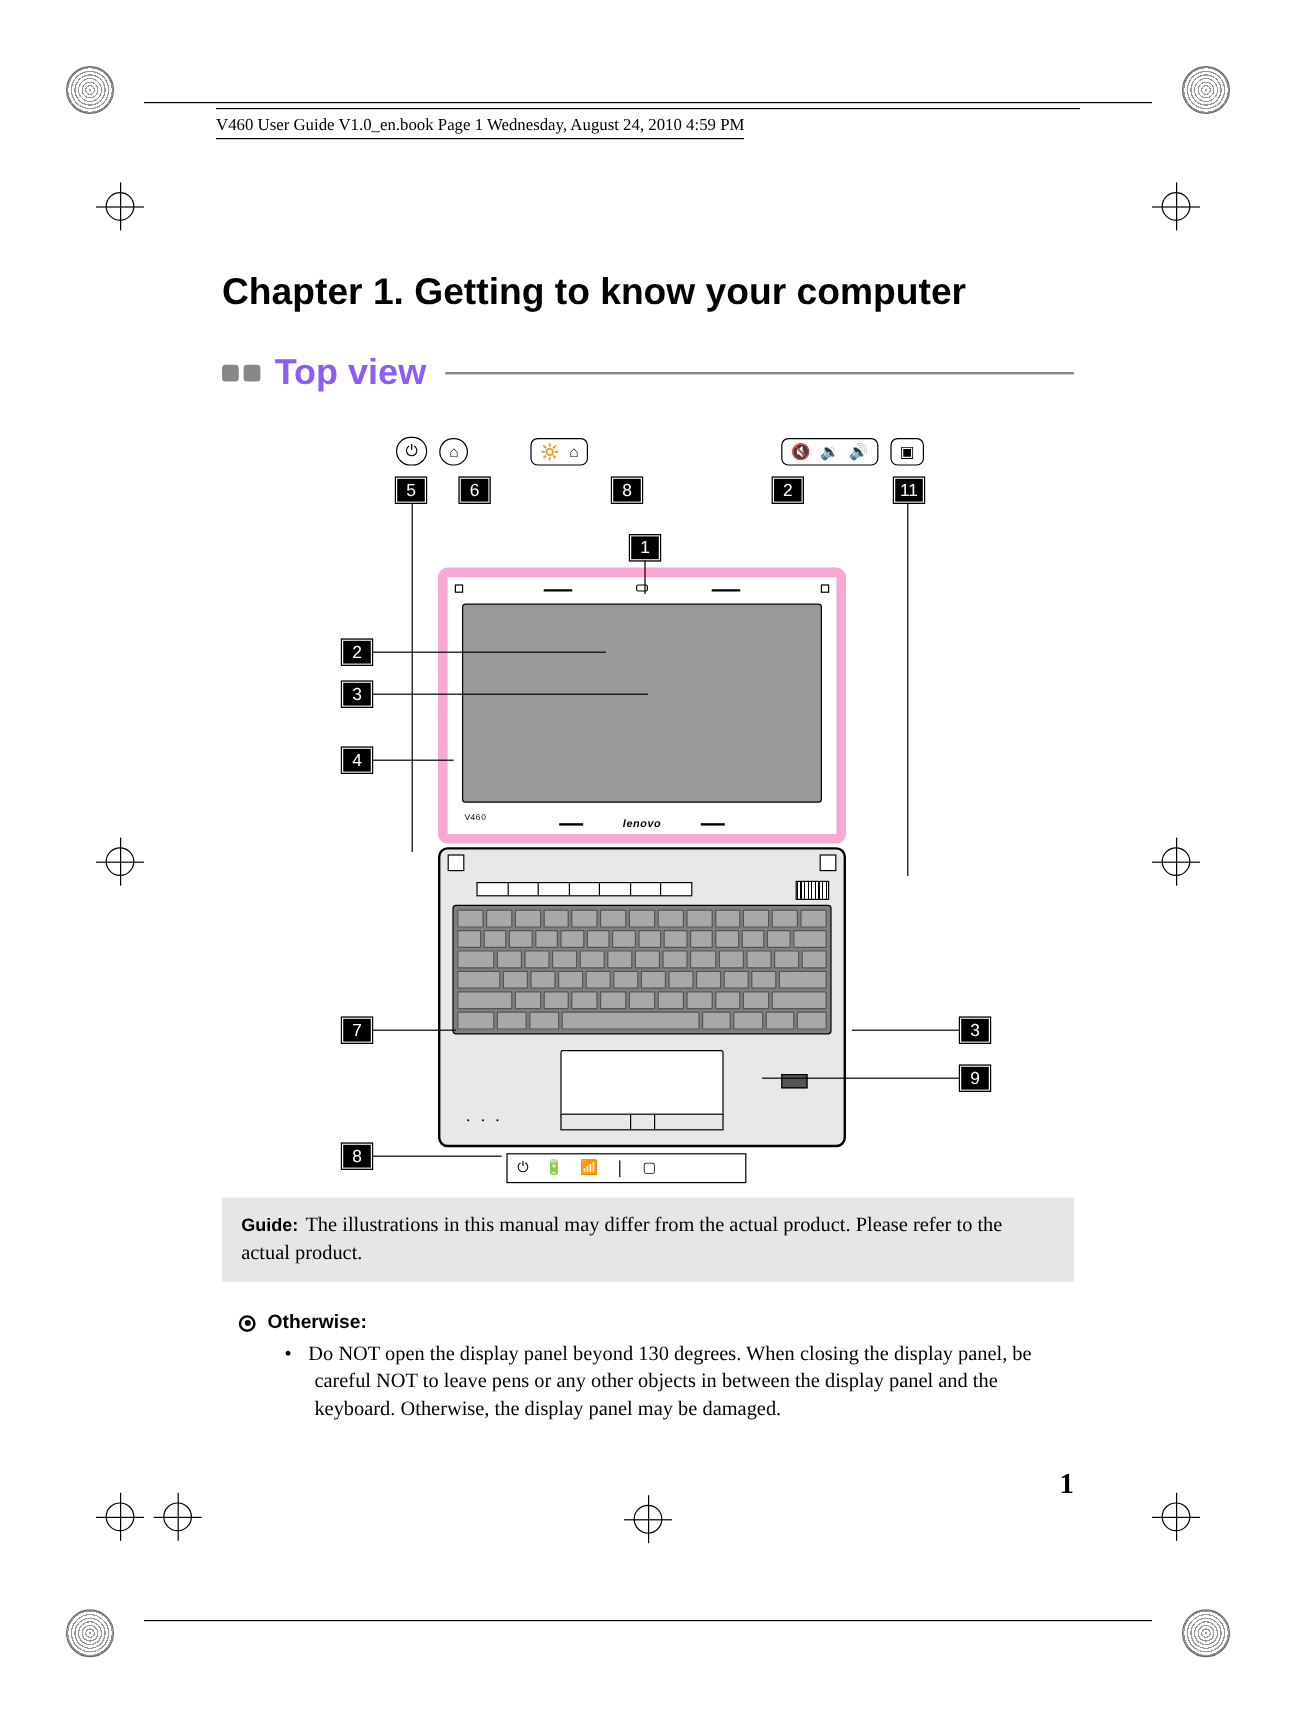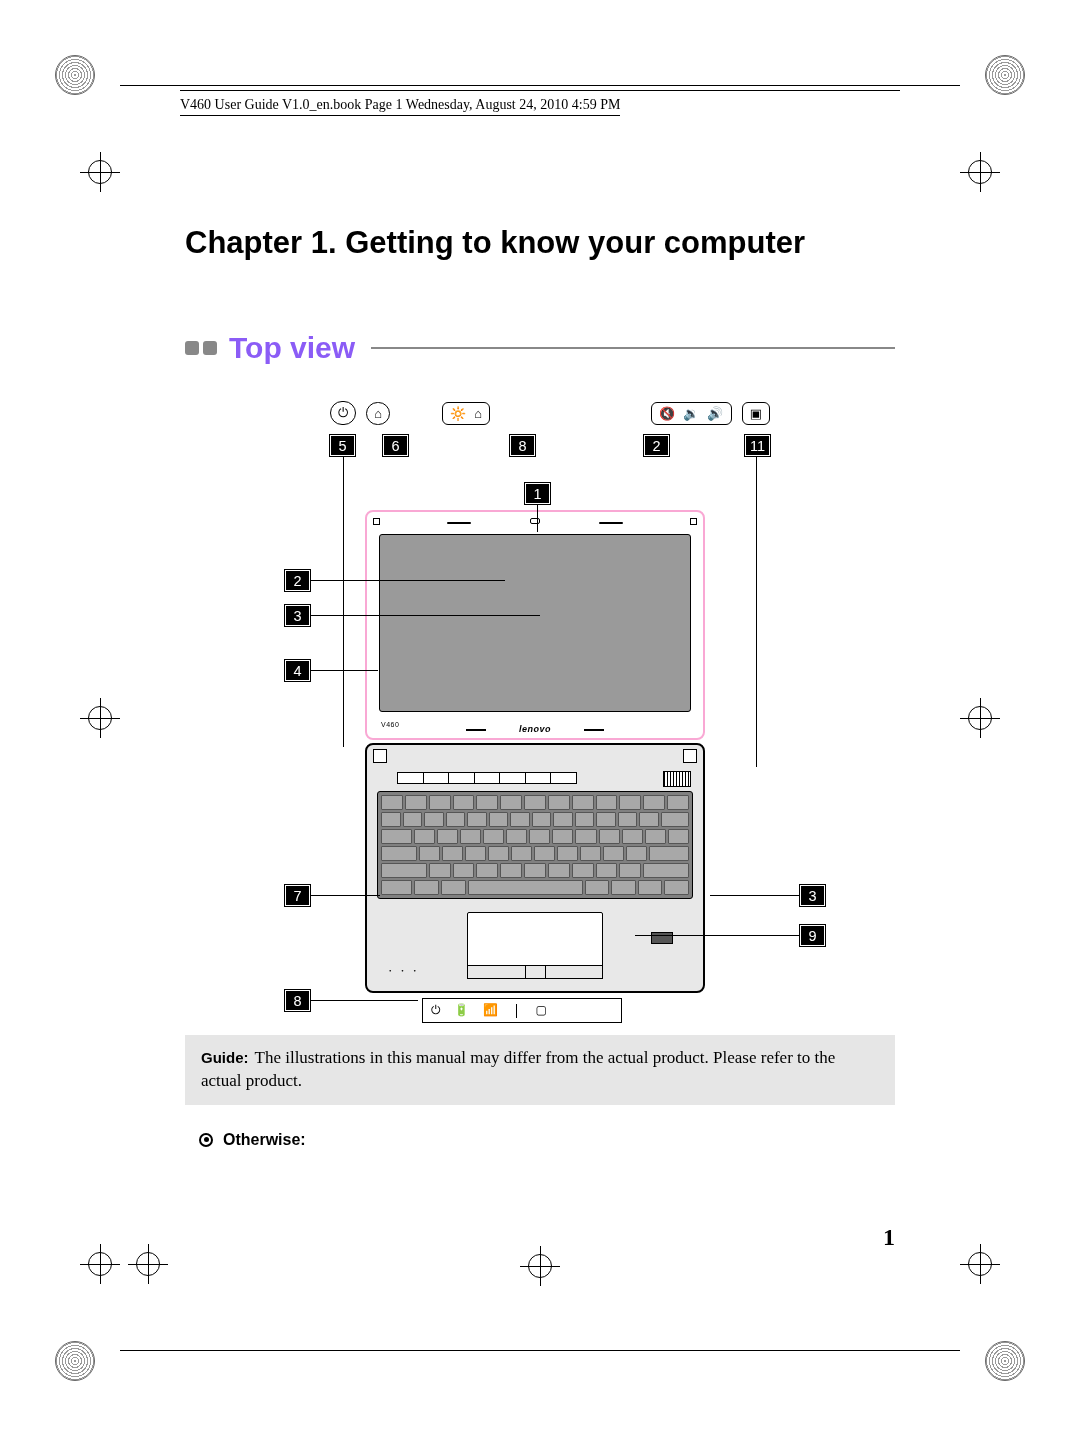--- a/index.html
+++ b/index.html
@@ -78,21 +78,21 @@
       position: absolute;
       top: 225px;
       left: 185px;
       right: 185px;
     }
     .chapter-title {
       font-family: Arial, Helvetica, sans-serif;
       font-weight: bold;
       font-size: 31px;
       color: #000;
-      margin-bottom: 70px;
+      margin-bottom: 33px;
     }
     .section-head {
       display: flex;
       align-items: center;
       margin-bottom: 30px;
     }
     .bullets {
       display: inline-flex;
       gap: 4px;
       margin-right: 12px;
@@ -169,21 +169,21 @@
     .laptop {
       position: absolute;
       top: 115px;
       left: 80px;
       width: 340px;
       height: 500px;
     }
     .screen-bezel {
       width: 100%;
       height: 230px;
-      border: 2px solid #f9a8d4;
+      border: 8px solid #f9a8d4;
       border-radius: 8px;
       position: relative;
       background: #fff;
     }
     .screen {
       position: absolute;
       top: 22px;
       left: 12px;
       right: 12px;
       bottom: 26px;
@@ -557,18 +557,21 @@
 
   <div class="note-box">
     <b>Guide:</b><span>The illustrations in this manual may differ from the actual product. Please refer to the actual product.</span>
   </div>
 
   <div class="attention">
     <div class="attention-head">
       <span class="attention-icon"></span>
       <span class="attention-label">Otherwise:</span>
     </div>
+    <ul>
+      <li>Do NOT open the display panel beyond 130 degrees. When closing the display panel, be careful NOT to leave pens or any other objects in between the display panel and the keyboard. Otherwise, the display panel may be damaged.</li>
+    </ul>
   </div>
 </div>
 
 <div class="page-num">1</div>
 
 </div>
 
 </body></html>

